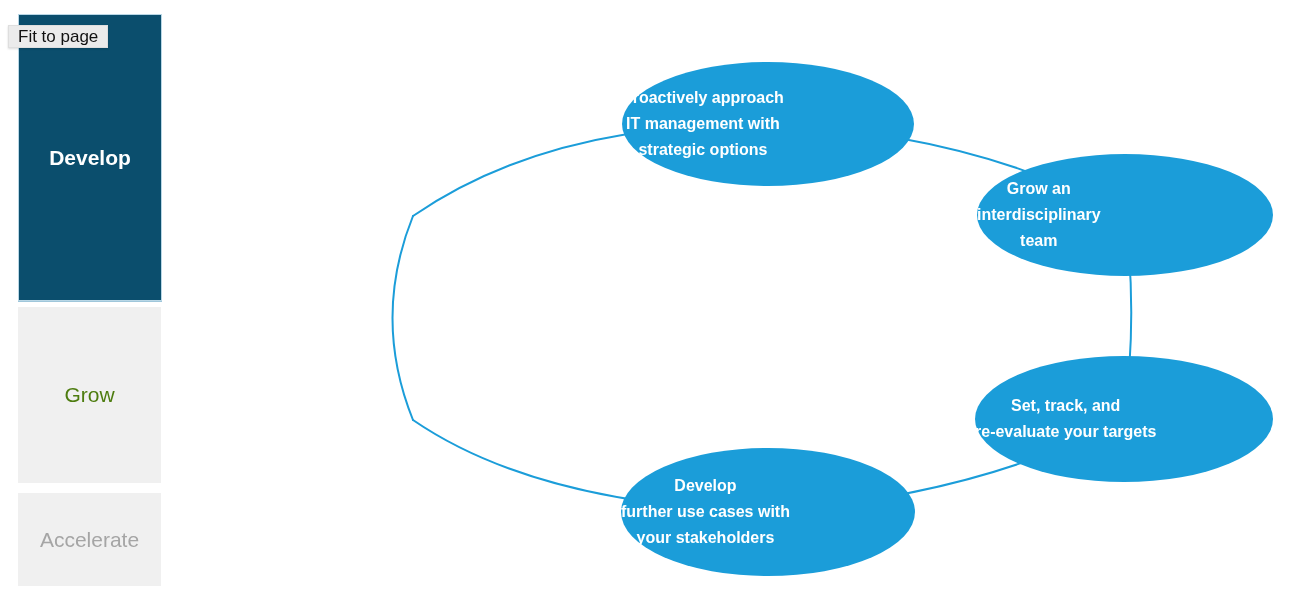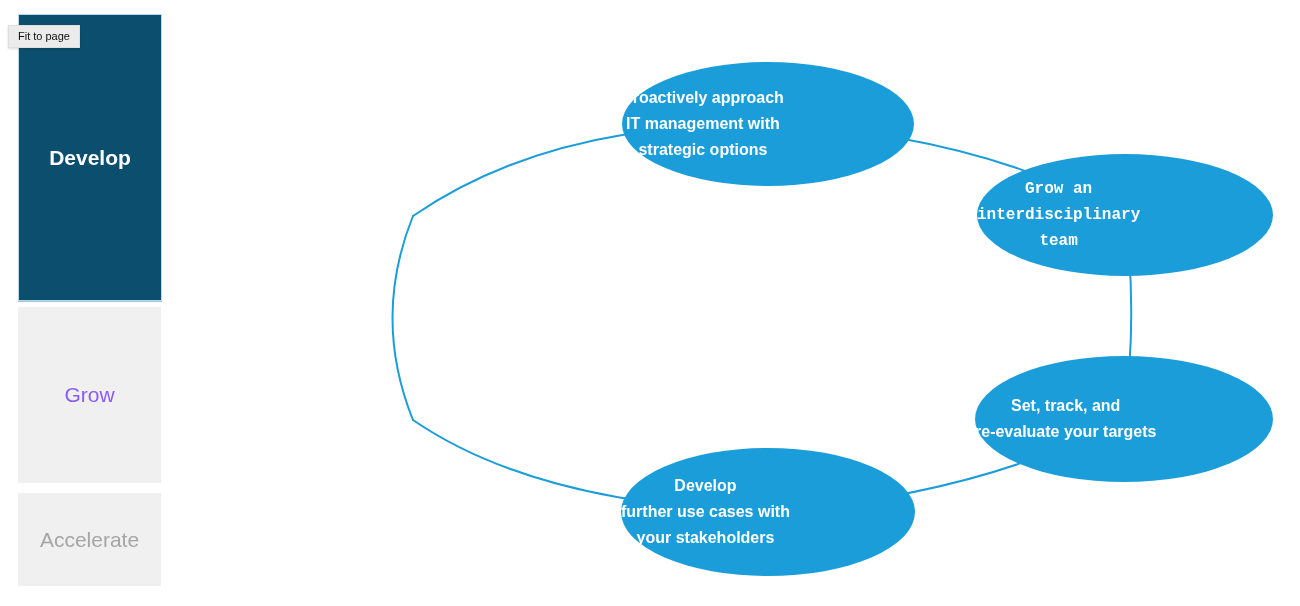--- a/index.html
+++ b/index.html
@@ -28,39 +28,39 @@
     left: 18px; top: 14px; width: 144px; height: 287px;
     background: #0B4E6D;
     color: #ffffff;
     font-weight: bold;
     border: 1px solid #b9d7e6;
     box-shadow: 0 1px 0 #9fc6da;
   }
   .tab-grow {
     left: 18px; top: 307px; width: 143px; height: 176px;
     background: #F0F0F0;
-    color: #8b5cf6;
+    color: #4d7c0f;
   }
   .tab-accelerate {
     left: 18px; top: 493px; width: 143px; height: 93px;
     background: #F0F0F0;
     color: #A5A5A5;
   }
 
   
   .tooltip {
     position: absolute;
     left: 8px; top: 25px;
     height: 23px;
     padding: 3px 9px 4px 9px;
     background: #EBEBEB;
     border: 1px solid #dedede;
     box-shadow: 0 1px 2px rgba(0,0,0,0.15);
     color: #111111;
-    font-size: 11px;
+    font-size: 17px;
     line-height: 15px;
     white-space: nowrap;
     z-index: 10;
   }
 
   
   .connectors {
     position: absolute; left: 0; top: 0;
     width: 1300px; height: 606px;
     z-index: 1;
@@ -72,21 +72,21 @@
     color: #ffffff;
     display: flex; align-items: center; justify-content: flex-start;
     text-align: center;
     font-weight: bold;
     font-size: 16px;
     line-height: 26px;
     white-space: pre-line;
     z-index: 2;
   }
   .node-top          { left: 622px; top:  62px; width: 292px; height: 124px; }
-  .node-top-right    { left: 977px; top: 154px; width: 296px; height: 122px; font-family: Liberation Mono, monospace; }
+  .node-top-right    { left: 977px; top: 154px; width: 296px; height: 122px; }
   .node-bottom-right { left: 975px; top: 356px; width: 298px; height: 126px; }
   .node-bottom       { left: 621px; top: 448px; width: 294px; height: 128px; }
   .node-bottom-left  { left: 269px; top: 356px; width: 288px; height: 128px; }
   .node-top-left     { left: 269px; top: 153px; width: 288px; height: 126px; }
 </style>
 </head>
 <body>
 
 <div class="stage">
 

